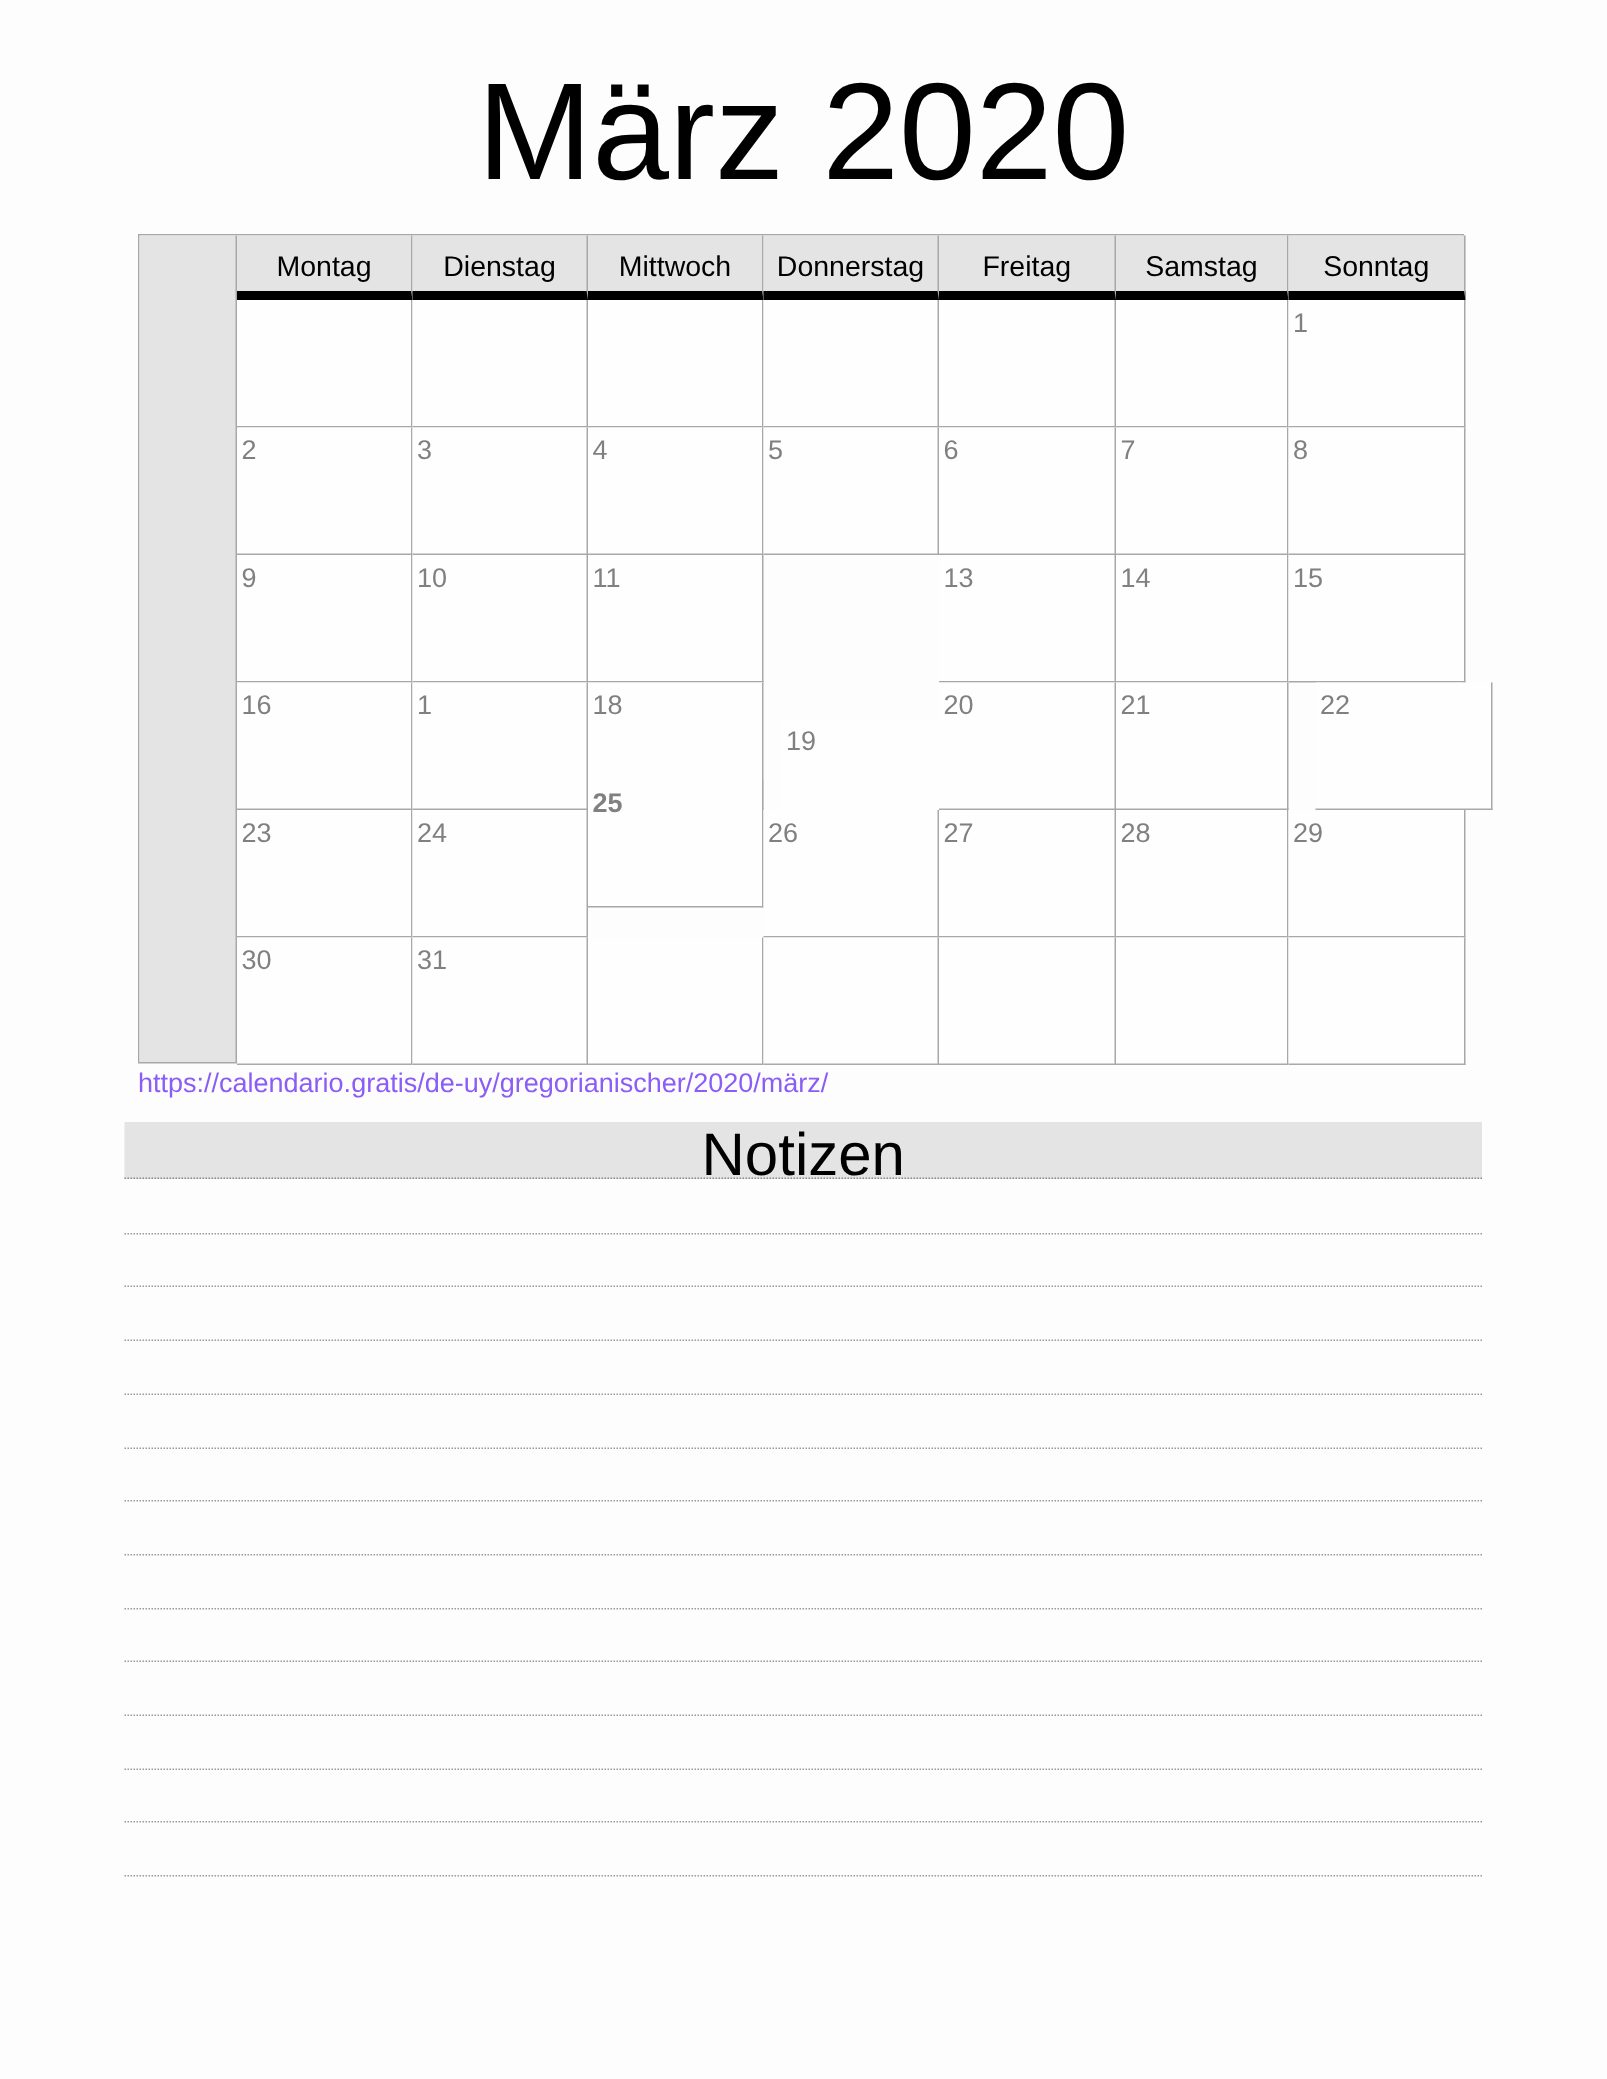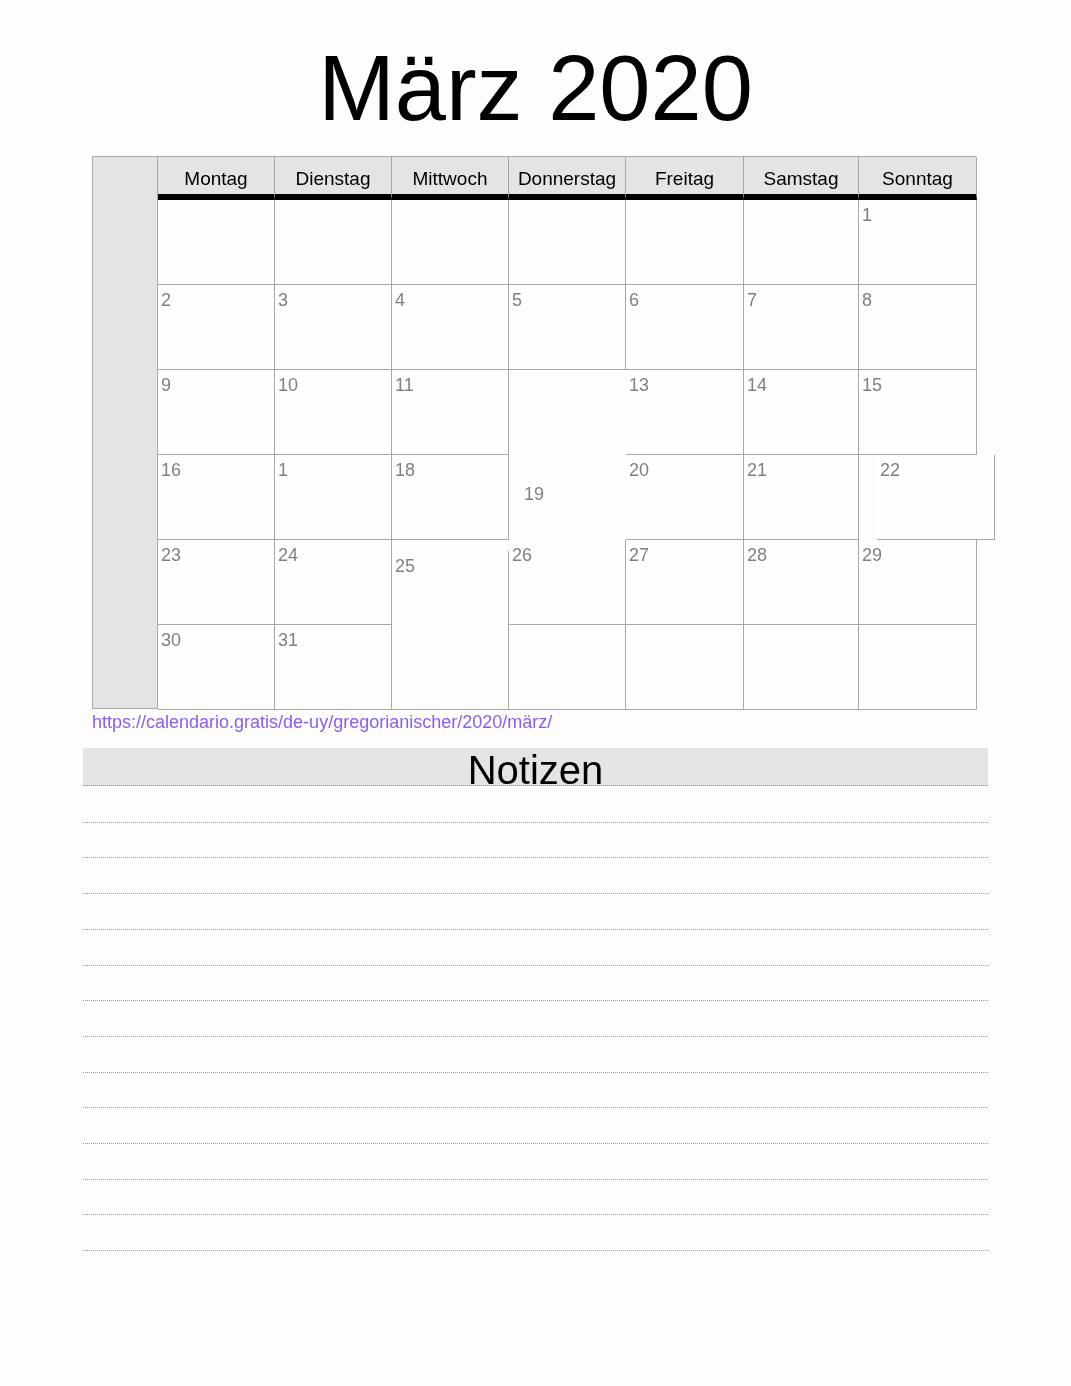--- a/index.html
+++ b/index.html
@@ -108,21 +108,21 @@
     </div>
     <div class="cell" style="left: 784px; width: 118px; top: 298px;">
       <span>22</span>
     </div>
     <div class="cell" style="left: 65px; width: 117px; top: 383px;">
       <span>23</span>
     </div>
     <div class="cell" style="left: 182px; width: 117px; top: 383px;">
       <span>24</span>
     </div>
-    <div class="cell" style="left: 299px; width: 117px; top: 394px;">
+    <div class="cell" style="left: 299px; width: 117px; top: 363px; font-weight: bold;">
       <span>25</span>
     </div>
     <div class="cell" style="left: 416px; width: 117px; top: 383px;">
       <span>26</span>
     </div>
     <div class="cell" style="left: 533px; width: 118px; top: 383px;">
       <span>27</span>
     </div>
     <div class="cell" style="left: 651px; width: 115px; top: 383px;">
       <span>28</span>

